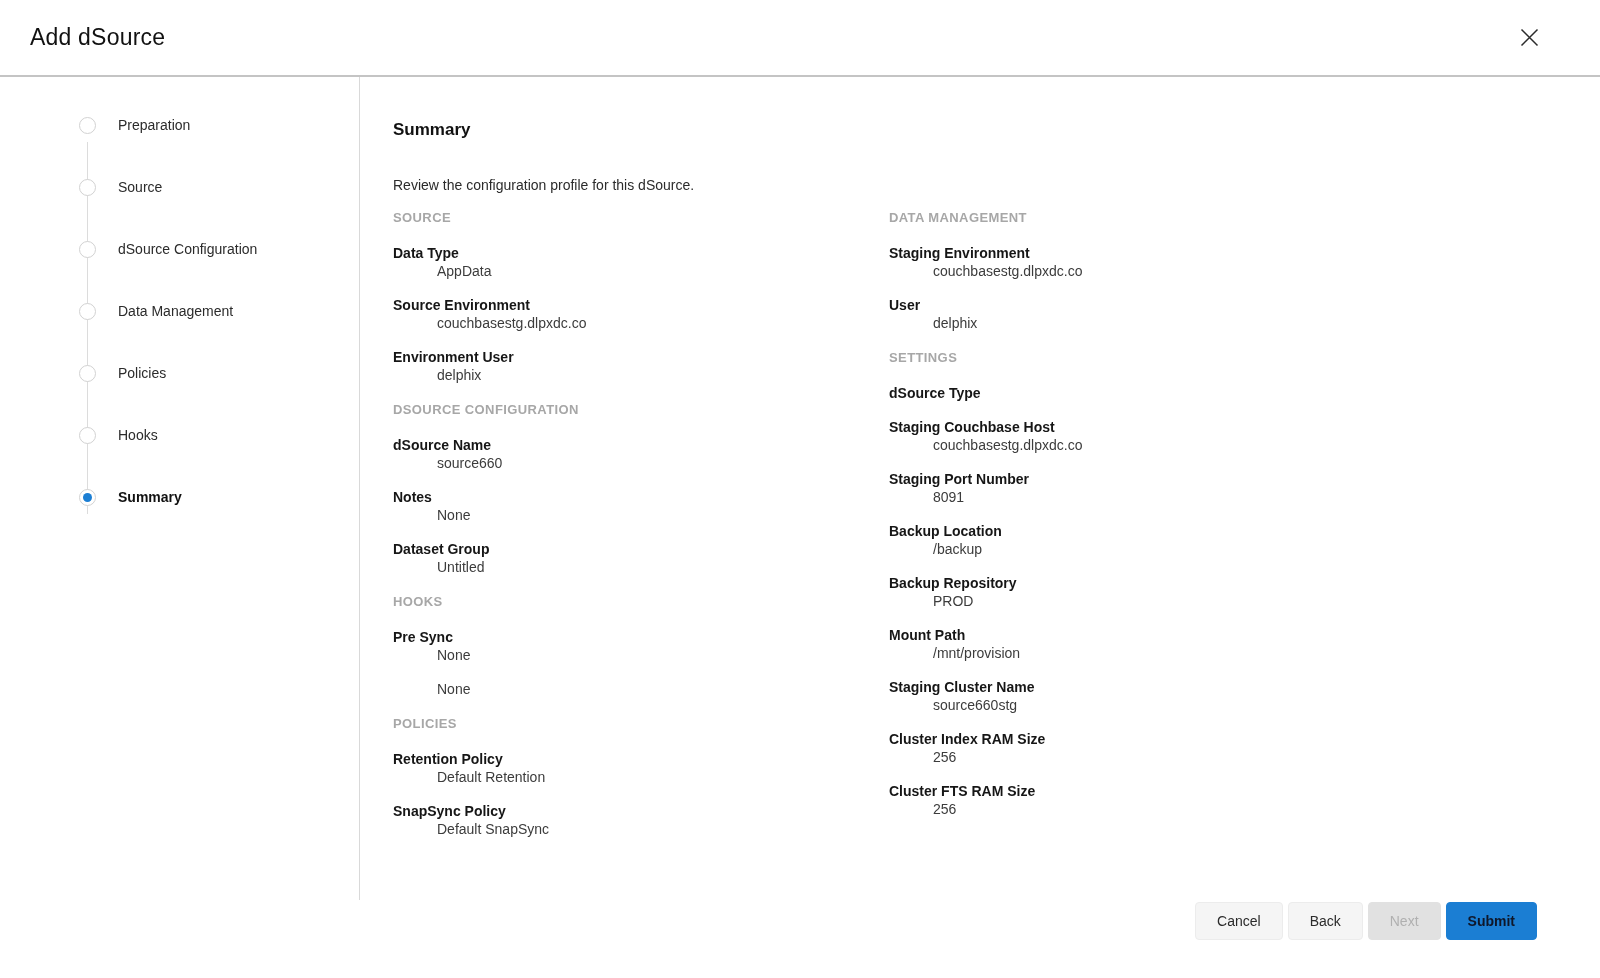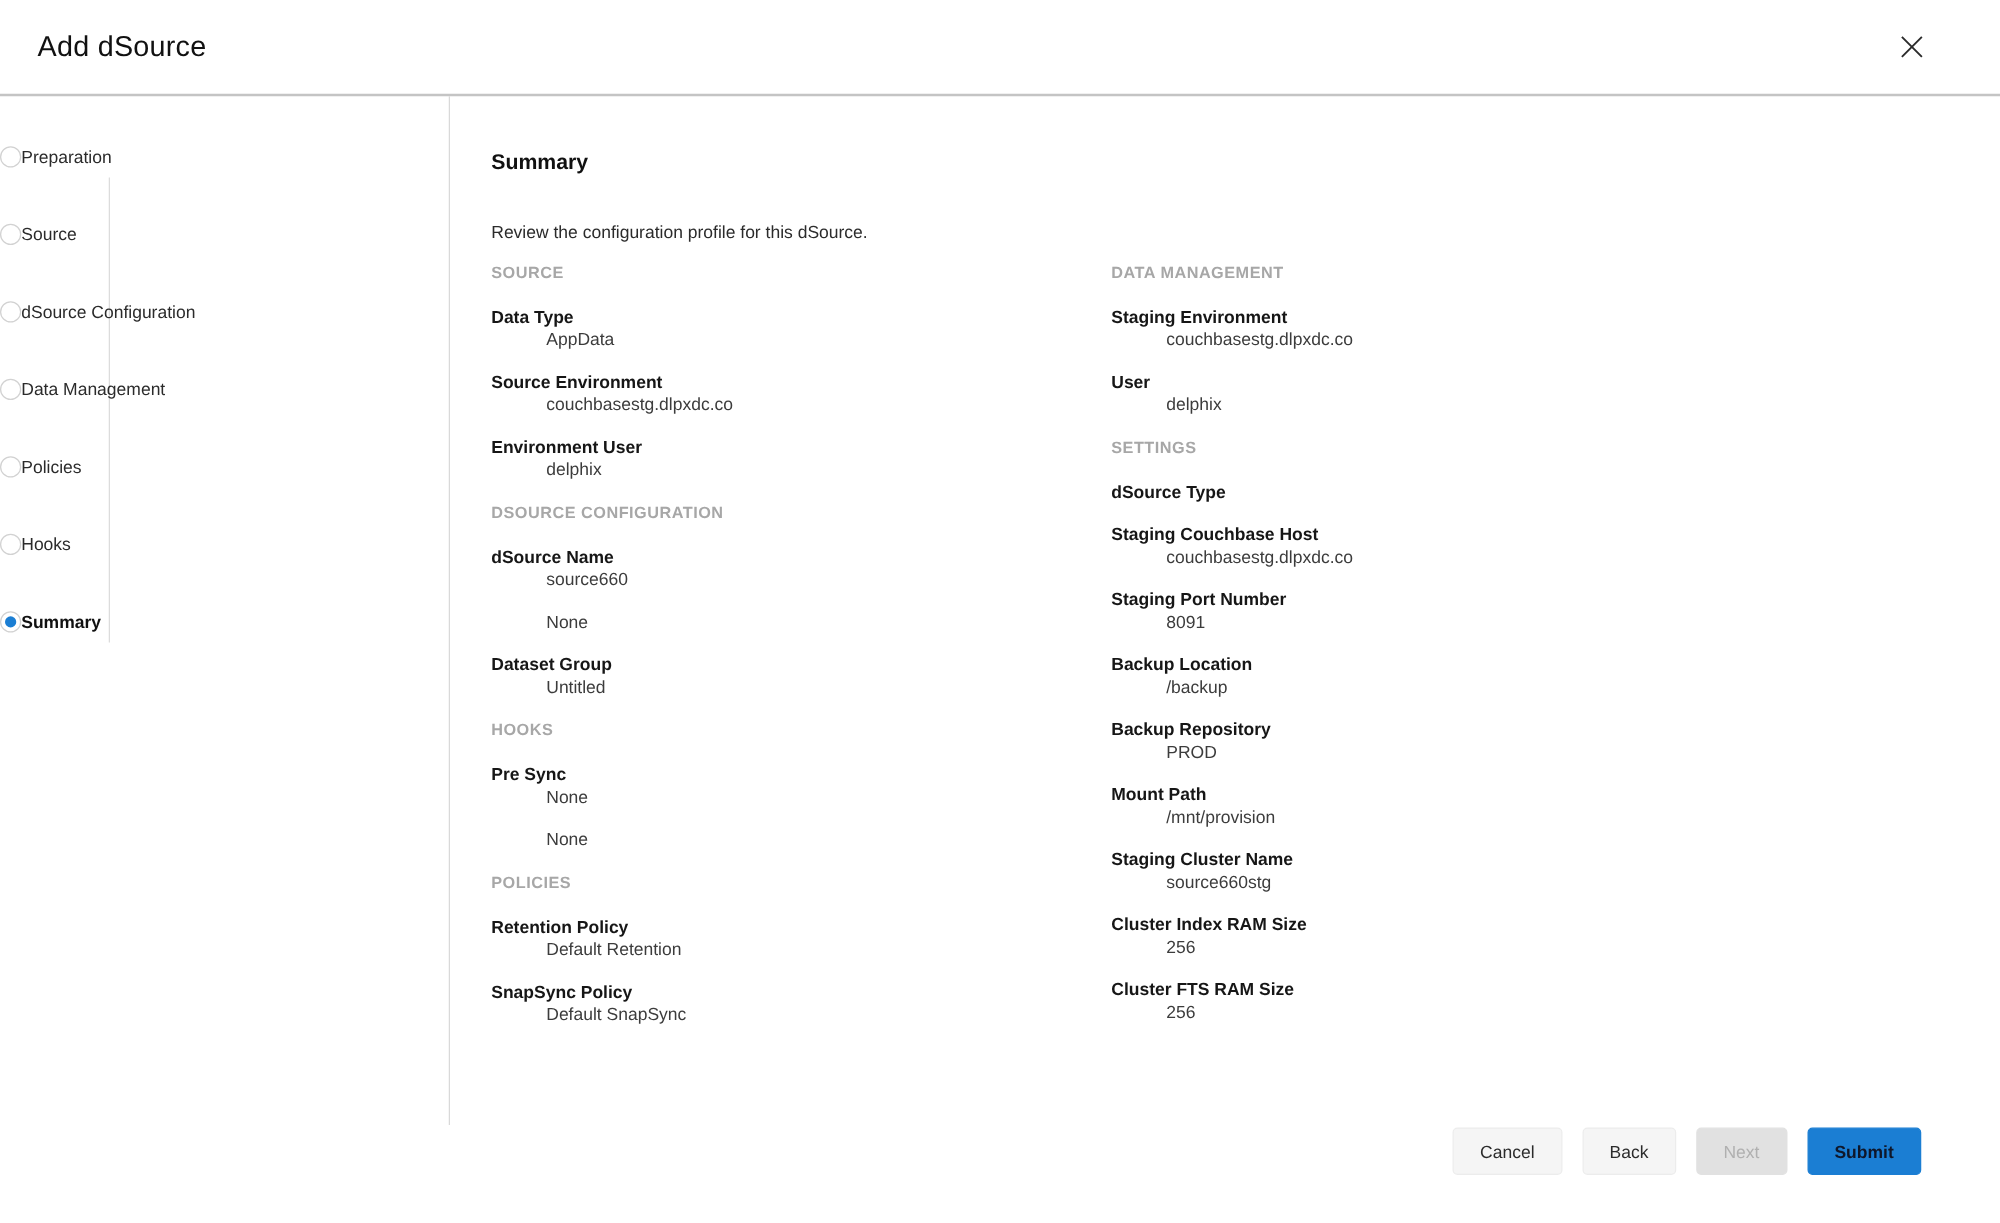--- a/index.html
+++ b/index.html
@@ -57,21 +57,22 @@
     top: 65px;
     height: 372px;
     width: 1px;
     background: #dcdcdc;
     z-index: 0;
   }
   .step {
     height: 62px;
     display: flex;
     align-items: center;
-    gap: 0;
+    padding-left: 79px;
+    gap: 22px;
     position: relative;
     z-index: 1;
     cursor: pointer;
   }
   .step-dot {
     width: 17px;
     height: 17px;
     border-radius: 50%;
     background: #ffffff;
     border: 1.5px solid #d2d2d2;
@@ -135,21 +136,21 @@
     line-height: 18px;
     color: #3c3c3c;
     margin-left: 44px;
   }
   
   .footer {
     position: absolute;
     right: 63px;
     bottom: 38px;
     display: flex;
-    gap: 16px;
+    gap: 5px;
   }
   .btn {
     height: 38px;
     padding: 0 21px;
     border-radius: 4px;
     font-family: inherit;
     font-size: 14px;
     background: #f5f5f5;
     border: 1px solid #ececec;
     color: #2b2b2b;
@@ -251,20 +252,21 @@
                 <div class="field-value">delphix</div>
               </div>
             </div>
             <div class="section">
               <div class="section-heading">DSOURCE CONFIGURATION</div>
               <div class="field">
                 <div class="field-label">dSource Name</div>
                 <div class="field-value">source660</div>
               </div>
               <div class="field">
+                <div class="field-label">Notes</div>
                 <div class="field-value">None</div>
               </div>
               <div class="field">
                 <div class="field-label">Dataset Group</div>
                 <div class="field-value">Untitled</div>
               </div>
             </div>
             <div class="section">
               <div class="section-heading">HOOKS</div>
               <div class="field">

